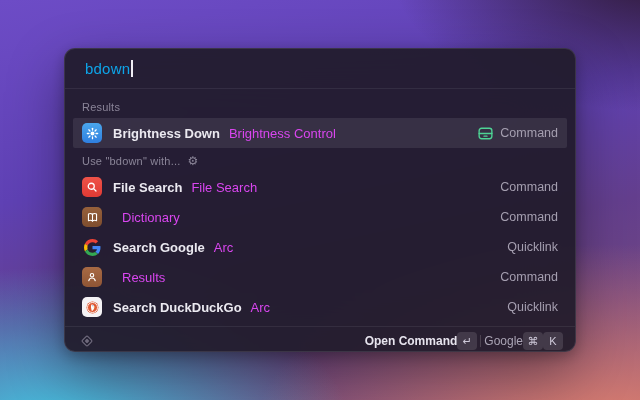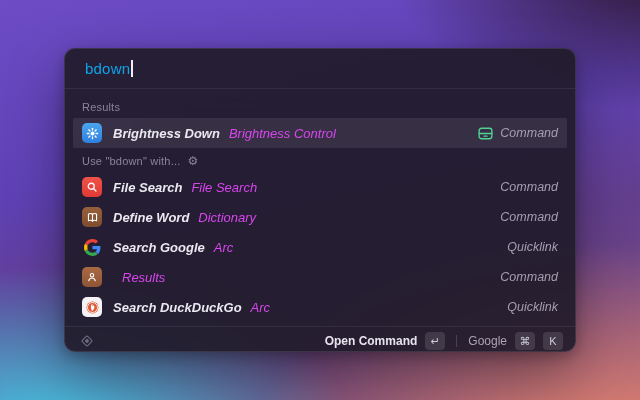--- a/index.html
+++ b/index.html
@@ -61,21 +61,20 @@
     color: #8b8598; letter-spacing: 0.2px;
   }
   .gear { font-size: 12px; color: #8b8598; line-height: 1; cursor: default; }
 
   .row {
     height: 30px;
     display: flex; align-items: center;
     padding: 0 9px;
     border-radius: 2px;
     cursor: default;
-    font-style: italic;
   }
   .row.selected { background: rgba(255,255,255,0.085); }
   .row-icon {
     width: 20px; height: 20px;
     flex: 0 0 20px;
     display: flex; align-items: center; justify-content: center;
     border-radius: 5px;
     margin-right: 11px;
   }
   .row-title { font-size: 13px; font-weight: 600; color: #ebe9f0; white-space: nowrap; }
@@ -92,21 +91,21 @@
   .bg-white  { background: #f4f2f5; }
   .bg-none   { background: transparent; }
 
   
   .footer {
     flex: 0 0 29px;
     display: flex; align-items: center;
     padding: 0 12px 0 14px;
     border-top: 1px solid rgba(255,255,255,0.07);
   }
-  .footer-right { margin-left: auto; display: flex; align-items: center; gap: 8px; }
+  .footer-right { margin-left: auto; display: flex; align-items: center; }
   .footer-action-label { font-size: 12px; font-weight: 600; color: #e7e4ee; }
   .footer-actions-label { font-size: 12px; font-weight: 500; color: #aaa4b5; }
   .key-badge {
     min-width: 20px; height: 18px;
     padding: 0 4px;
     display: flex; align-items: center; justify-content: center;
     background: rgba(255,255,255,0.12);
     border-radius: 4px;
     color: #cfcada; font-size: 11px; line-height: 1;
     cursor: default;
@@ -177,21 +176,20 @@
     </div>
 
     <div class="row">
       <span class="row-icon bg-brown">
         <svg width="13" height="13" viewBox="0 0 24 24" fill="none" stroke="#ffffff" stroke-width="2" stroke-linecap="round" stroke-linejoin="round">
           <path d="M12 6 C10 4.5 7 4.5 4.5 5.5 V18 C7 17 10 17 12 18.5"></path>
           <path d="M12 6 C14 4.5 17 4.5 19.5 5.5 V18 C17 17 14 17 12 18.5"></path>
           <line x1="12" y1="6" x2="12" y2="18.5"></line>
         </svg>
       </span>
-      <span class="row-title">Define Word</span>
       <span class="row-subtitle">Dictionary</span>
       <span class="row-spacer"></span>
       <span class="row-accessory">
         <span class="accessory-text">Command</span>
       </span>
     </div>
 
     <div class="row">
       <span class="row-icon bg-none">
         <svg width="17" height="17" viewBox="0 0 48 48">

